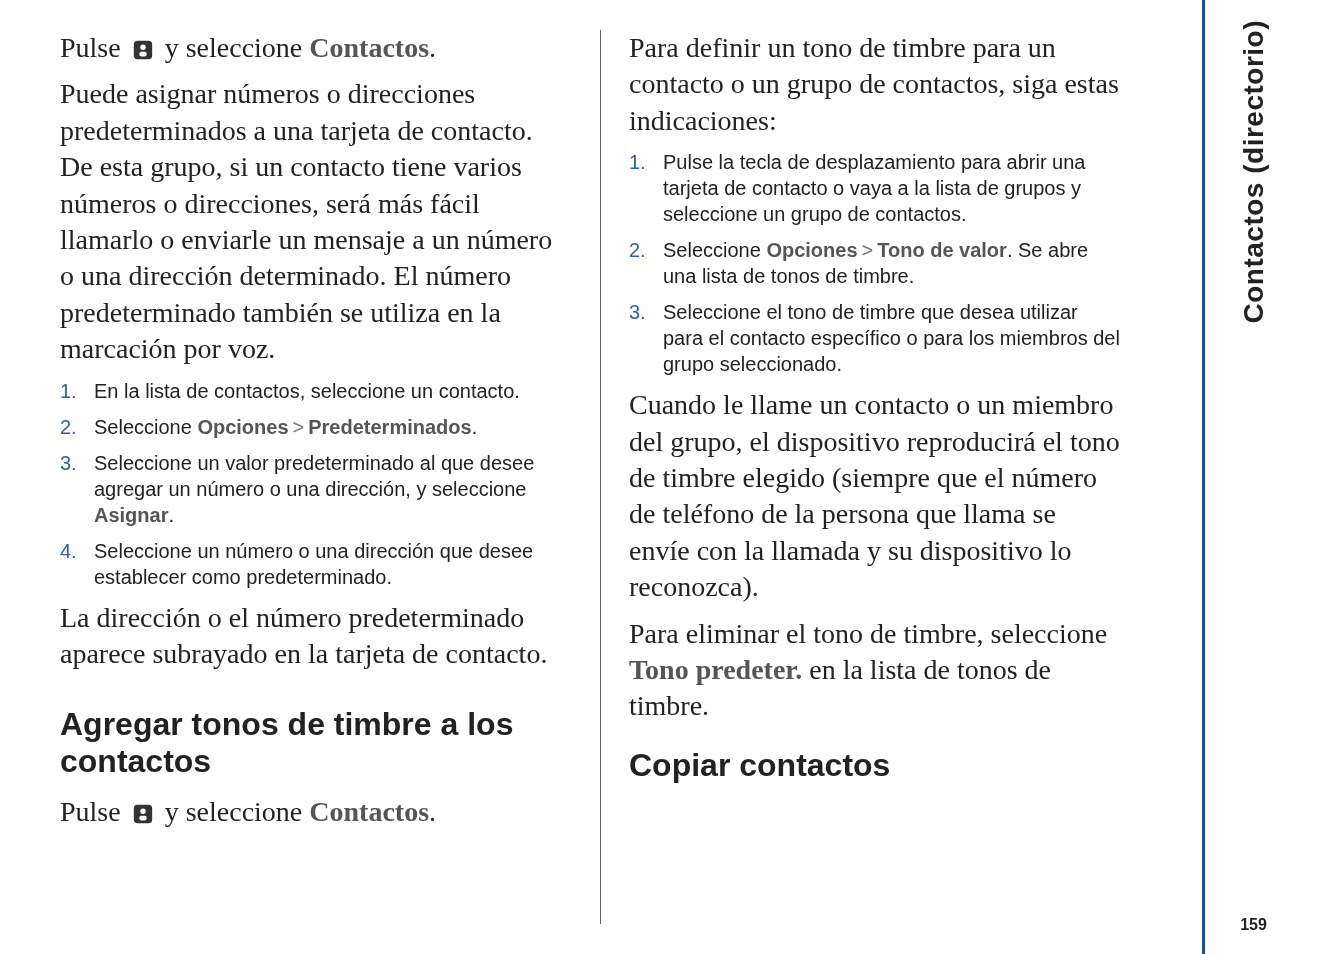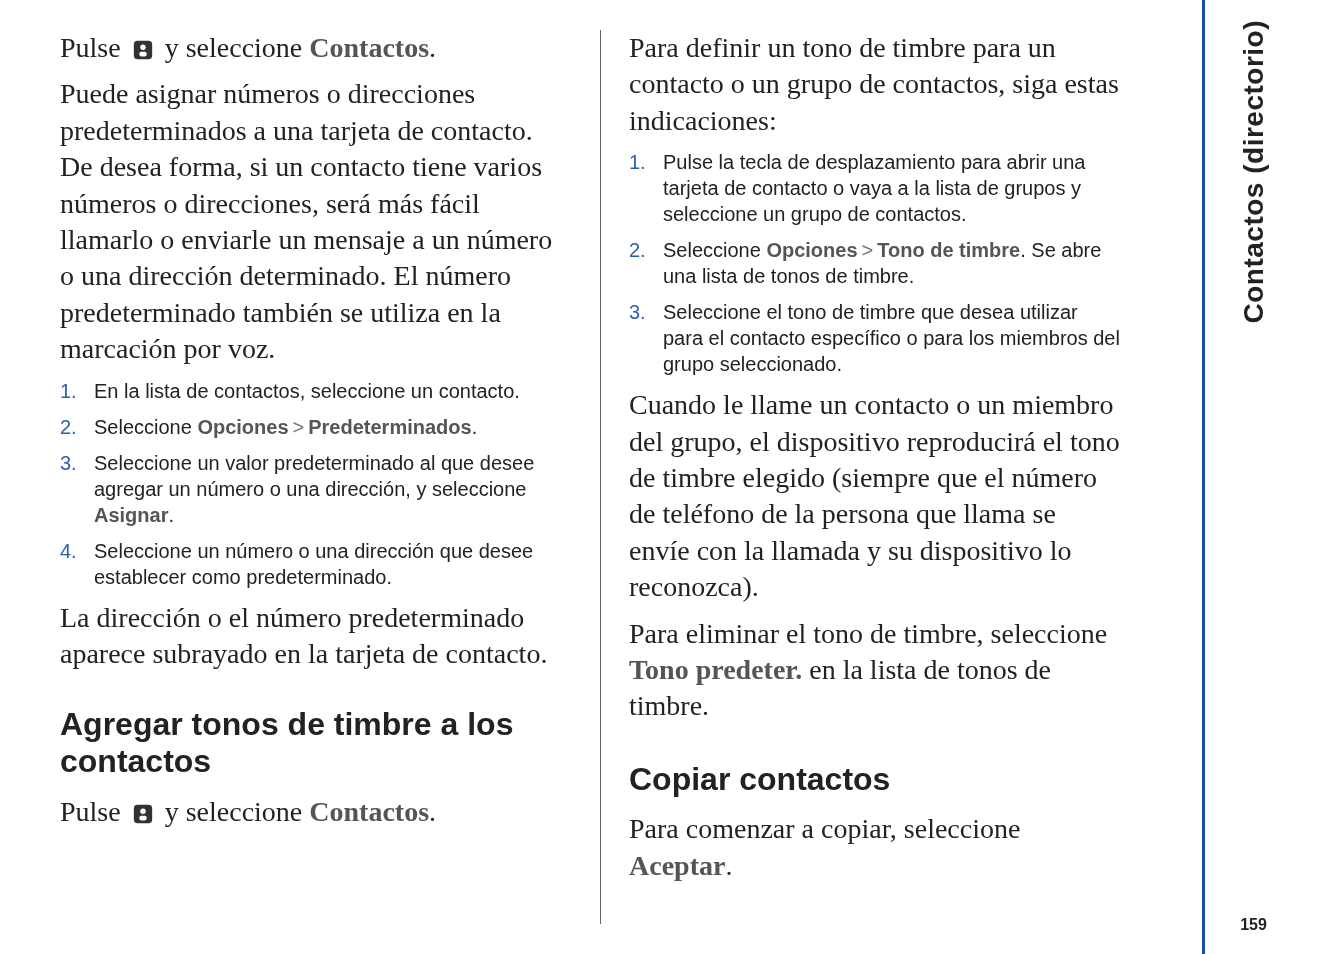--- a/index.html
+++ b/index.html
@@ -104,21 +104,21 @@
         <svg viewBox="0 0 24 24">
             <rect x="2" y="2" width="20" height="20" rx="4" fill="#333"></rect>
             <circle cx="12" cy="9" r="3" fill="#fff"></circle>
             <rect x="8" y="14" width="8" height="5" rx="2" fill="#fff"></rect>
           </svg>
       </span>
       <span> y seleccione </span>
       <span class="bold">Contactos</span><span>.</span>
     </p>
 
-    <p>Puede asignar números o direcciones predeterminados a una tarjeta de contacto. De desea forma, si un contacto tiene varios números o direcciones, será más fácil llamarlo o enviarle un mensaje a un número o una dirección determinado. El número predeterminado también se utiliza en la marcación por voz.</p>
+    <p>Puede asignar números o direcciones predeterminados a una tarjeta de contacto. De esta grupo, si un contacto tiene varios números o direcciones, será más fácil llamarlo o enviarle un mensaje a un número o una dirección determinado. El número predeterminado también se utiliza en la marcación por voz.</p>
 
     <ol>
       <li>
         <span class="num">1.</span>
         <span>En la lista de contactos, seleccione un contacto.</span>
       </li>
       <li>
         <span class="num">2.</span>
         <span>Seleccione </span><span class="bold">Opciones</span><span class="sep">&gt;</span><span class="bold">Predeterminados</span><span>.</span>
       </li>
@@ -153,40 +153,37 @@
   <div class="col">
     <p>Para definir un tono de timbre para un contacto o un grupo de contactos, siga estas indicaciones:</p>
 
     <ol>
       <li>
         <span class="num">1.</span>
         <span>Pulse la tecla de desplazamiento para abrir una tarjeta de contacto o vaya a la lista de grupos y seleccione un grupo de contactos.</span>
       </li>
       <li>
         <span class="num">2.</span>
-        <span>Seleccione </span><span class="bold">Opciones</span><span class="sep">&gt;</span><span class="bold">Tono de timbre</span><span>. Se abre una lista de tonos de timbre.</span>
+        <span>Seleccione </span><span class="bold">Opciones</span><span class="sep">&gt;</span><span class="bold">Tono de valor</span><span>. Se abre una lista de tonos de timbre.</span>
       </li>
       <li>
         <span class="num">3.</span>
         <span>Seleccione el tono de timbre que desea utilizar para el contacto específico o para los miembros del grupo seleccionado.</span>
       </li>
     </ol>
 
     <p>Cuando le llame un contacto o un miembro del grupo, el dispositivo reproducirá el tono de timbre elegido (siempre que el número de teléfono de la persona que llama se envíe con la llamada y su dispositivo lo reconozca).</p>
 
     <p>
       <span>Para eliminar el tono de timbre, seleccione </span><span class="bold">Tono predeter.</span><span> en la lista de tonos de timbre.</span>
     </p>
 
-    <h2 style="margin-top:36px">Copiar contactos</h2>
+    <h2 style="margin-top:22px">Copiar contactos</h2>
 
 
-    <p>
-      <span>Para comenzar a copiar, seleccione </span><span class="bold">Aceptar</span><span>.</span>
-    </p>
 
   </div>
 </div>
 
 <div class="sidebar">
   <div class="side-title">Contactos (directorio)</div>
   <div class="page-num">159</div>
 </div>
 
 </body></html>

